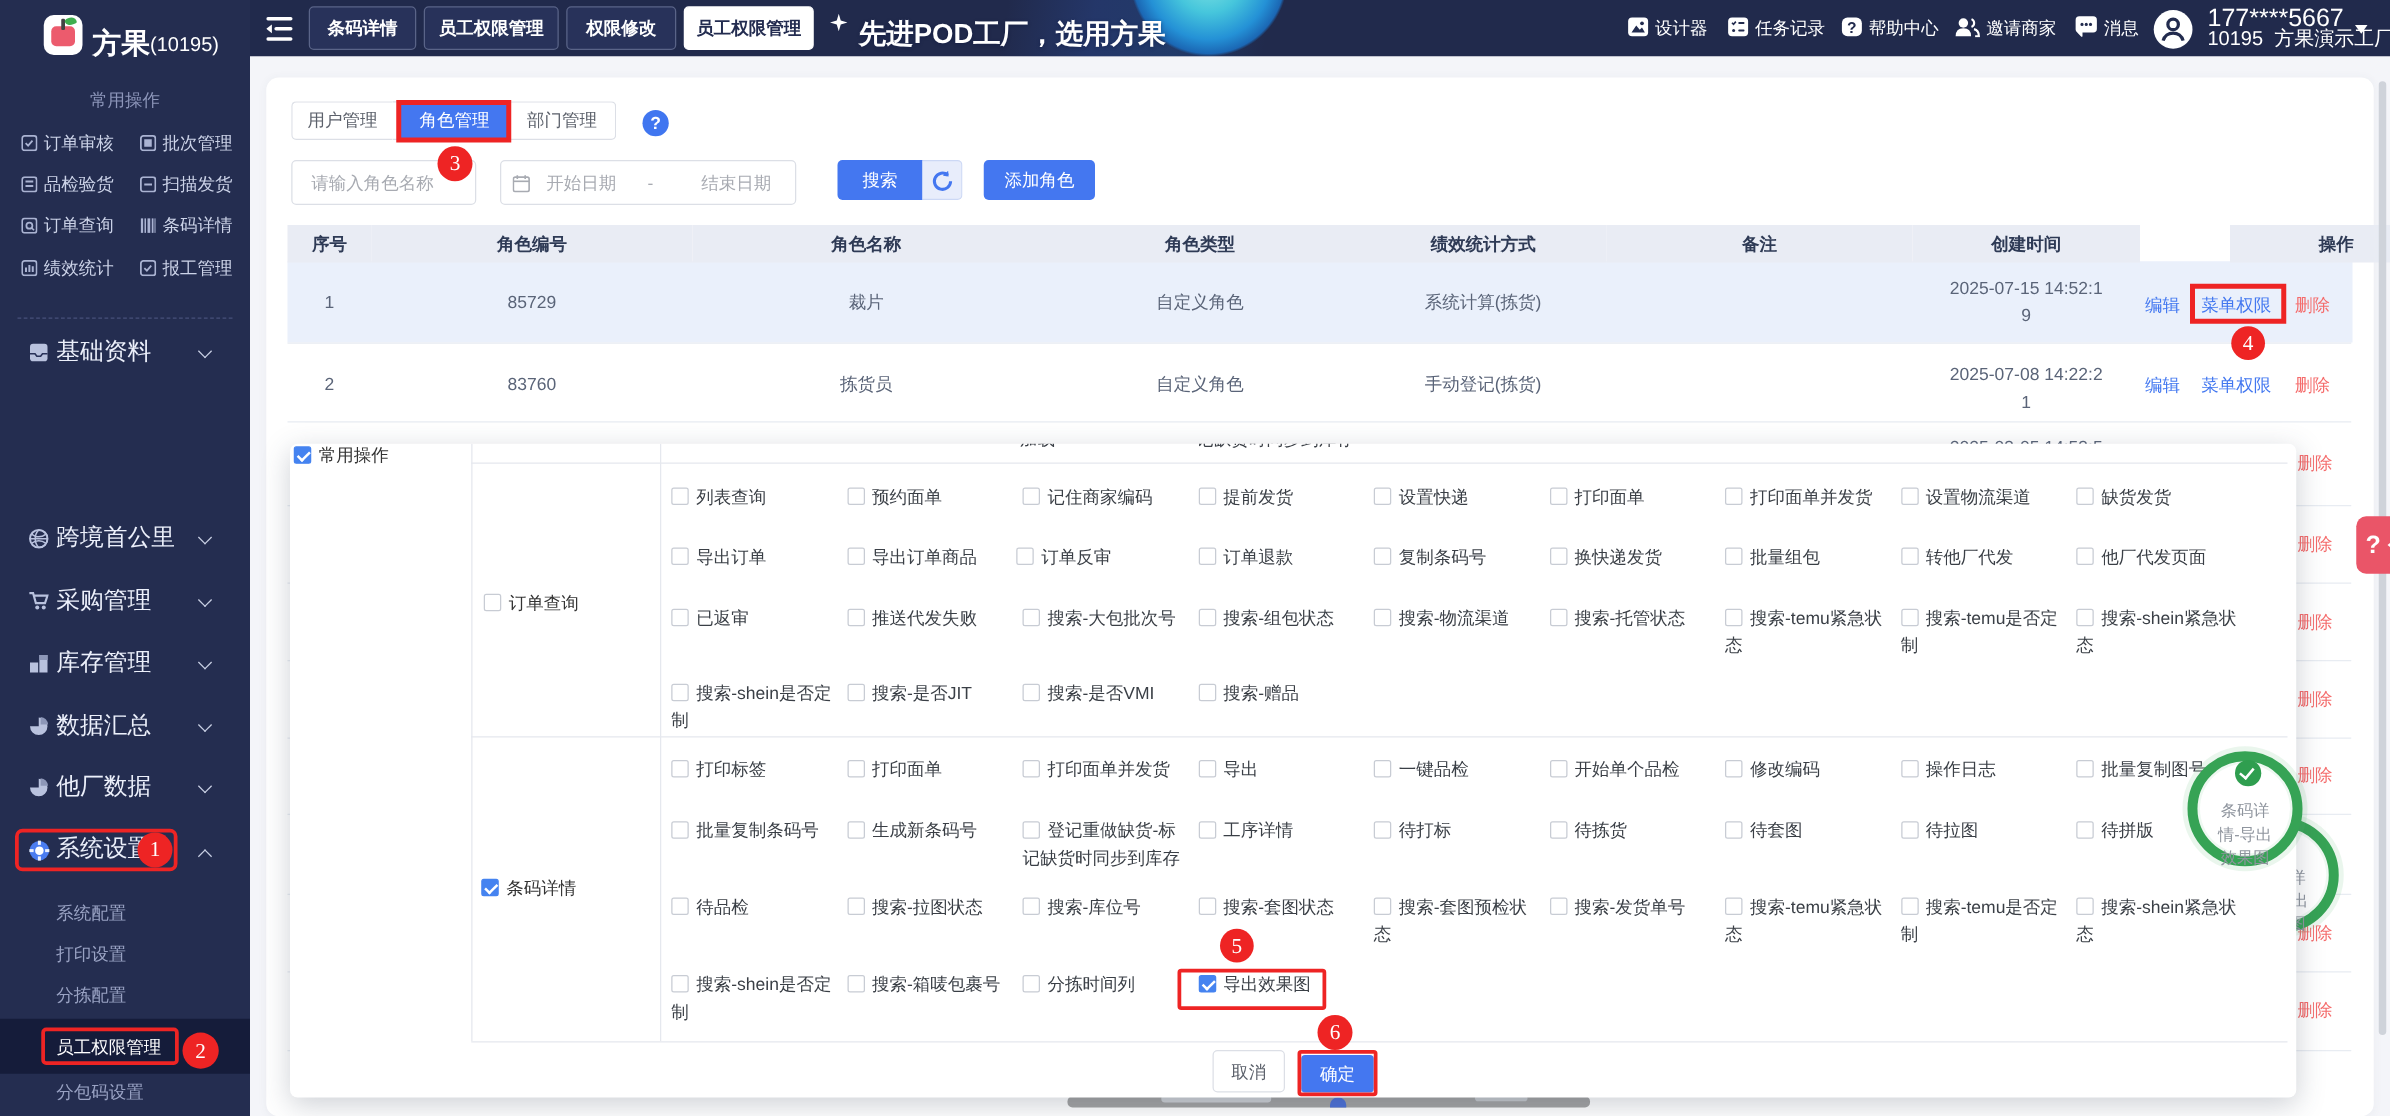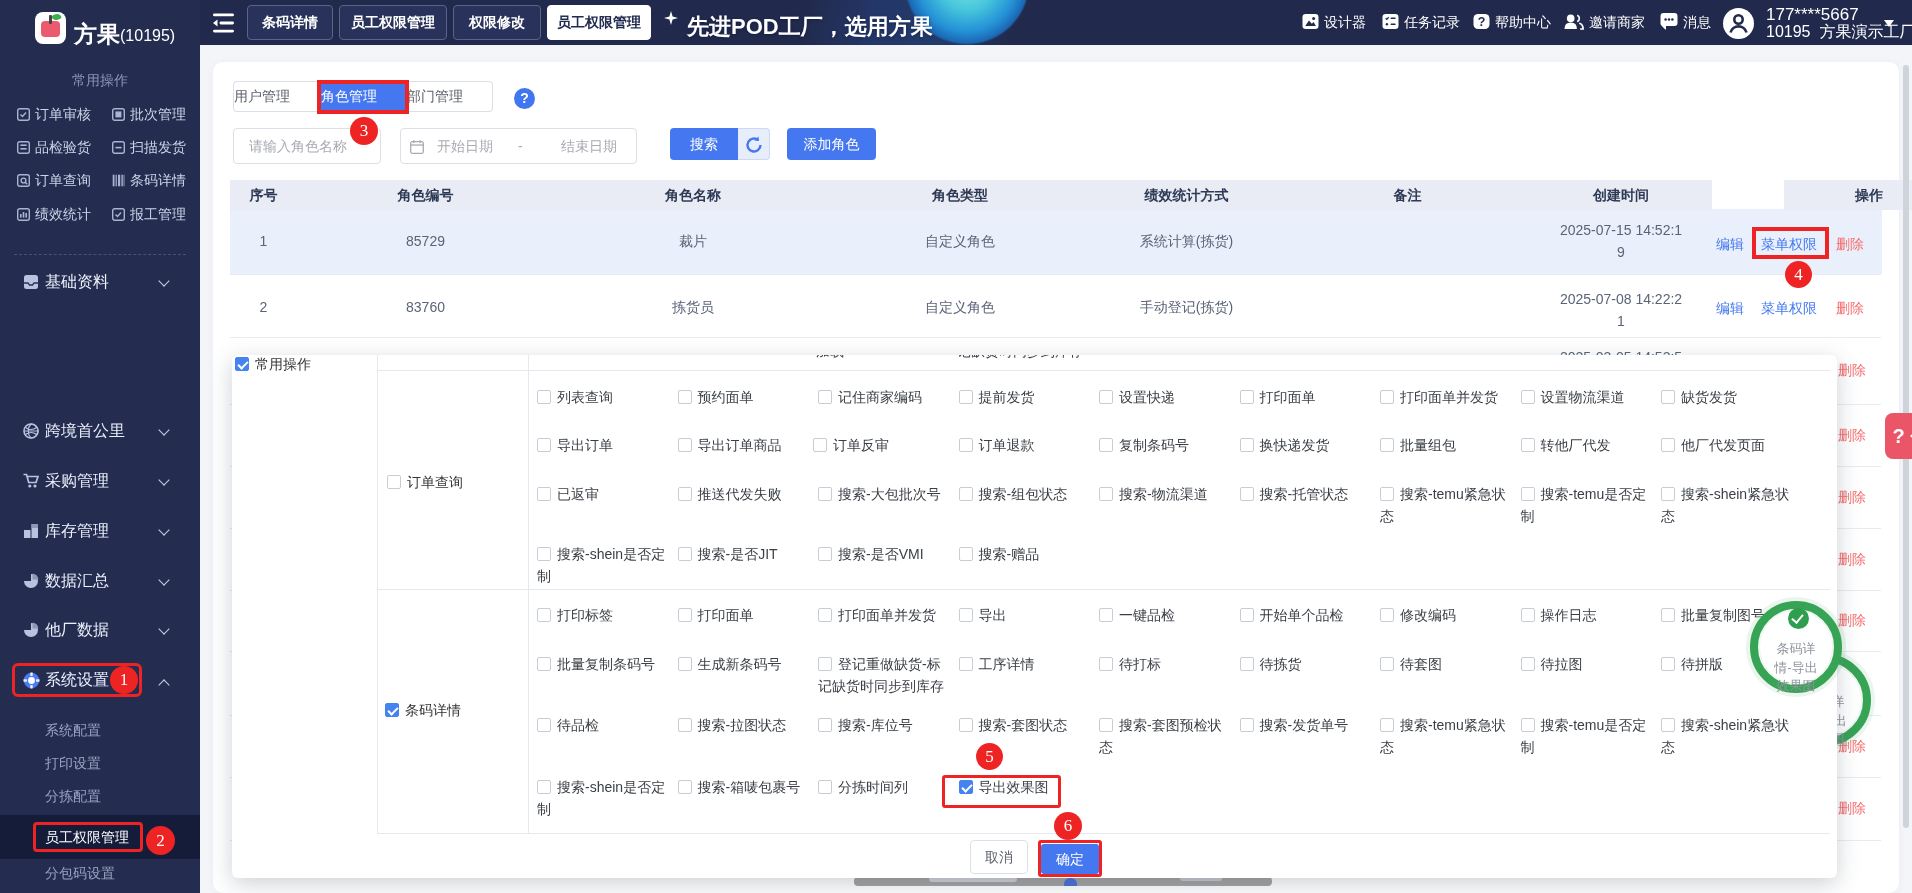--- a/index.html
+++ b/index.html
@@ -9,49 +9,49 @@
 #topbar{left:0;top:0;width:1912px;height:45px;background:#212a4c;z-index:30}
 .blob{left:885px;top:0;width:165px;height:45px;border-radius:0;background:radial-gradient(circle 80px at 82px -18px,#85e6e2 0%,#46c6dc 35%,#2491d6 62%,#1b67b4 76%,rgba(33,42,76,0) 79%);z-index:1}
 .blob2{left:620px;top:0;width:460px;height:45px;background:linear-gradient(100deg,rgba(33,42,76,0) 40%,rgba(40,70,140,.45) 55%,rgba(36,90,160,.35) 70%,rgba(33,42,76,0) 85%);z-index:0}
 .ttab{top:5px;height:35px;line-height:33px;background:#28325a;border:1px solid #5a6488;border-radius:4px;color:#fff;text-align:center;z-index:2;font-weight:bold}
 .ttab.on{background:#fff;color:#232c50;border-color:#fff;font-weight:bold}
 .banner{left:687px;top:12px;font-size:22px;font-weight:bold;color:#fff;z-index:2;text-shadow:0 1px 3px rgba(10,20,60,.45)}
 .tbi{top:0;height:45px;line-height:45px;color:#fff;z-index:2}
 .tbi svg{vertical-align:-3px}
 .tbi span{margin-left:5px}
 #avatar{left:1723px;top:8px;width:31px;height:31px;border-radius:50%;background:#fff;z-index:2}
-.avl{left:1766px;color:#fff;z-index:2;font-size:17px;white-space:nowrap}
+.avl{left:1766px;color:#fff;z-index:2;font-size:20px;white-space:nowrap}
 .avl.s2{font-size:16px}
 #caret{left:1884px;top:20px;width:0;height:0;border:5.5px solid transparent;border-top:7px solid #fff;z-index:2}
 
 #sidebar{left:0;top:0;width:200px;height:893px;background:#242d50;z-index:40}
 #logo{left:35px;top:12px;width:31px;height:32px;background:#fff;border-radius:8px}
 #logo .body{position:absolute;left:6px;top:9px;width:19px;height:16px;background:#ec5b6d;border-radius:4px}
 #logo .stem{position:absolute;left:14px;top:3px;width:3px;height:9px;background:#444;border-radius:1px}
 #logo .leaf{position:absolute;left:17px;top:2px;width:9px;height:6px;background:#3fae4e;border-radius:60% 100% 30% 100%;transform:rotate(-20deg)}
 #brand{left:74px;top:19px;color:#fff;font-size:23px;font-weight:bold}
 #brand small{font-size:16px;font-weight:normal;vertical-align:1px}
 .sideh{left:0;top:72px;width:200px;text-align:center;color:#8d96ba;font-size:14px}
 .qop{color:#ccd3e8;font-size:14px;height:20px;line-height:20px;white-space:nowrap}
 .qop svg{vertical-align:-2px;margin-right:5px}
 .dash{left:14px;top:254px;width:172px;border-top:1px dashed #47507a}
-.menu{left:0;width:200px;height:50px;color:#ecf0fb;font-size:16px}
+.menu{left:0;width:200px;height:50px;color:#ecf0fb;font-size:19px}
 .menu .mi{position:absolute;left:23px;top:17px}
 .menu .mt{position:absolute;left:45px;top:16px;line-height:18px}
 .menu .ch{position:absolute;left:160px;top:20px;width:8px;height:8px;border-right:1.6px solid #c9d0e4;border-bottom:1.6px solid #c9d0e4;transform:rotate(45deg)}
 .menu .ch.up{transform:rotate(-135deg);top:26px}
 .smenu{left:45px;color:#99a2c3;font-size:14px;line-height:18px}
 #subact{left:0;top:815px;width:200px;height:44px;background:#151c3a}
 #subact span{position:absolute;left:45px;top:13px;color:#fff;font-size:14px;line-height:18px}
 
 .rbox{border:3px solid #ee2424;z-index:60}
 .badge{border-radius:50%;background:#ee2424;color:#fff;text-align:center;z-index:61;font-family:"Liberation Serif",serif}
 
 #card{left:213px;top:62px;width:1686px;height:831px;background:#fff;border-radius:10px;box-shadow:0 1px 8px rgba(60,70,100,.05)}
-.seg{top:81px;height:31px;line-height:29px;border:1px solid #dcdfe6;background:#fff;color:#5c616b;z-index:2}
+.seg{top:81px;height:31px;line-height:29px;text-align:center;border:1px solid #dcdfe6;background:#fff;color:#5c616b;z-index:2}
 .seg.on{background:#4477f0;color:#fff;border-color:#4477f0}
 #help{left:514px;top:88px;width:21px;height:21px;border-radius:50%;background:#4076f0;color:#fff;text-align:center;line-height:21px;font-size:14px;font-weight:bold}
 .inp{top:128px;height:36px;border:1px solid #dcdfe6;border-radius:4px;background:#fff;color:#a8abb2;line-height:34px}
 .btn{top:128px;height:32px;color:#fff;background:#4477f0;text-align:center;line-height:32px;border-radius:4px}
 
 .th{top:180px;height:30px;background:#e9ecf4;line-height:30px;text-align:center;font-weight:bold;color:#2e3a55;z-index:1}
 .td{text-align:center;color:#5a6478;z-index:1}
 .rowline{height:0;border-top:1px solid #e8ecf2;z-index:1}
 .lnk{color:#4277f0}
 .del{color:#f56c6c}

